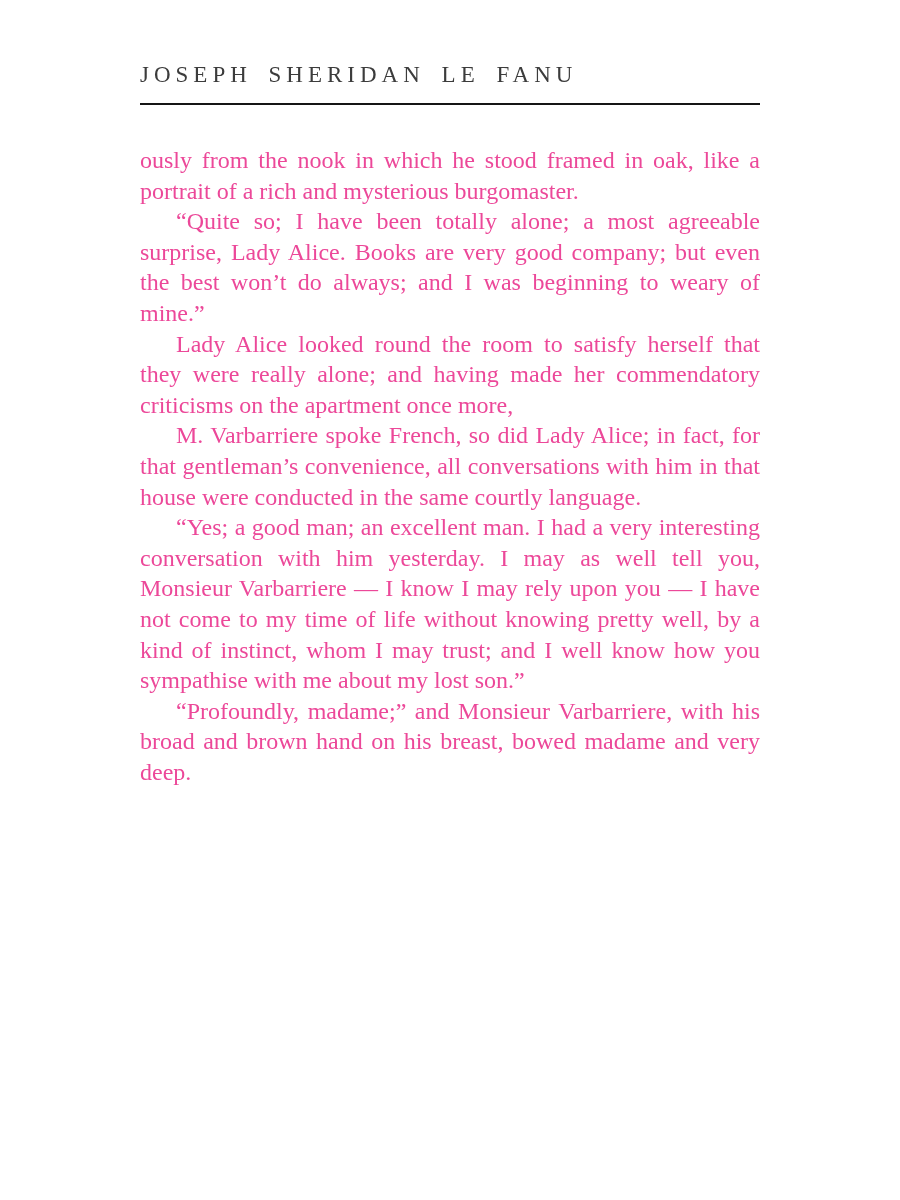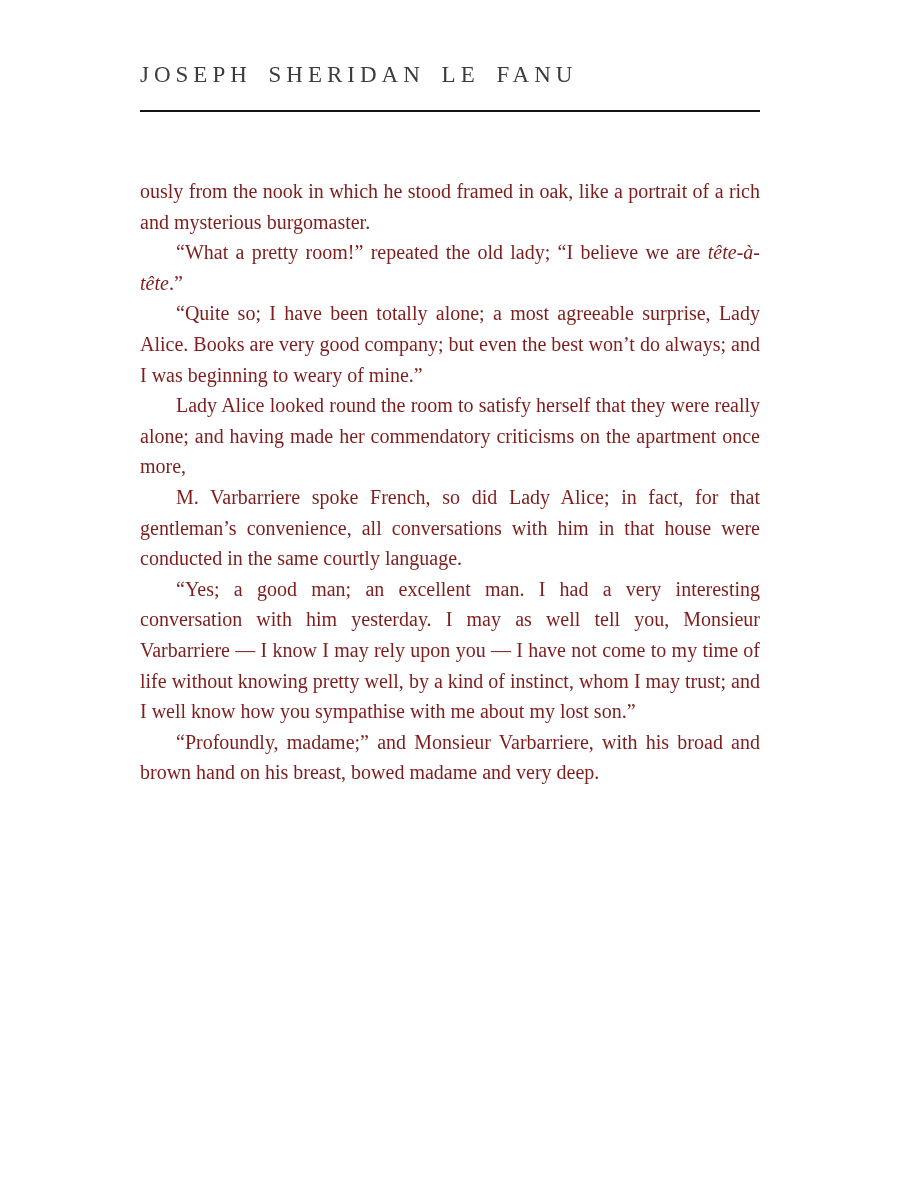--- a/index.html
+++ b/index.html
@@ -20,29 +20,29 @@
     height: 1200px;
     padding: 62px 140px 0 140px;
   }
   .running-header {
     font-family: "Liberation Serif", serif;
     font-size: 23px;
     letter-spacing: 5px;
     word-spacing: 6px;
     color: #3c3c3c;
     font-weight: 400;
-    padding-bottom: 22px;
+    padding-bottom: 15px;
     border-bottom: 2px solid #151515;
     white-space: nowrap;
   }
   .text-block {
-    margin-top: 64px;
-    font-size: 20px;
+    margin-top: 40px;
+    font-size: 24px;
     line-height: 30.6px;
-    color: #7f1d1d;
+    color: #ec4899;
     text-align: justify;
   }
   .text-block p {
     margin: 0;
     padding: 0;
     text-indent: 0;
   }
   .text-block p.indent {
     text-indent: 36px;
   }
@@ -50,20 +50,19 @@
     font-style: italic;
   }
 </style>
 </head>
 <body>
 
 <div class="page">
   <div class="running-header">JOSEPH SHERIDAN LE FANU</div>
   <div class="text-block">
       <p class=""><span>ously from the nook in which he stood framed in oak, like a portrait of a rich and mysterious burgomaster.</span></p>
-      <p class="indent"><span>“What a pretty room!” repeated the old lady; “I believe we are </span><em>tête-à-tête</em><span>.”</span></p>
       <p class="indent"><span>“Quite so; I have been totally alone; a most agreeable surprise, Lady Alice. Books are very good company; but even the best won’t do always; and I was beginning to weary of mine.”</span></p>
       <p class="indent"><span>Lady Alice looked round the room to satisfy herself that they were really alone; and having made her commendatory criticisms on the apartment once more,</span></p>
       <p class="indent"><span>M. Varbarriere spoke French, so did Lady Alice; in fact, for that gentleman’s convenience, all conversations with him in that house were conducted in the same courtly language.</span></p>
       <p class="indent"><span>“Yes; a good man; an excellent man. I had a very interesting conversation with him yesterday. I may as well tell you, Monsieur Varbarriere — I know I may rely upon you — I have not come to my time of life without knowing pretty well, by a kind of instinct, whom I may trust; and I well know how you sympathise with me about my lost son.”</span></p>
       <p class="indent"><span>“Profoundly, madame;” and Monsieur Varbarriere, with his broad and brown hand on his breast, bowed madame and very deep.</span></p>
     </div>
 </div>
 
 </body></html>

